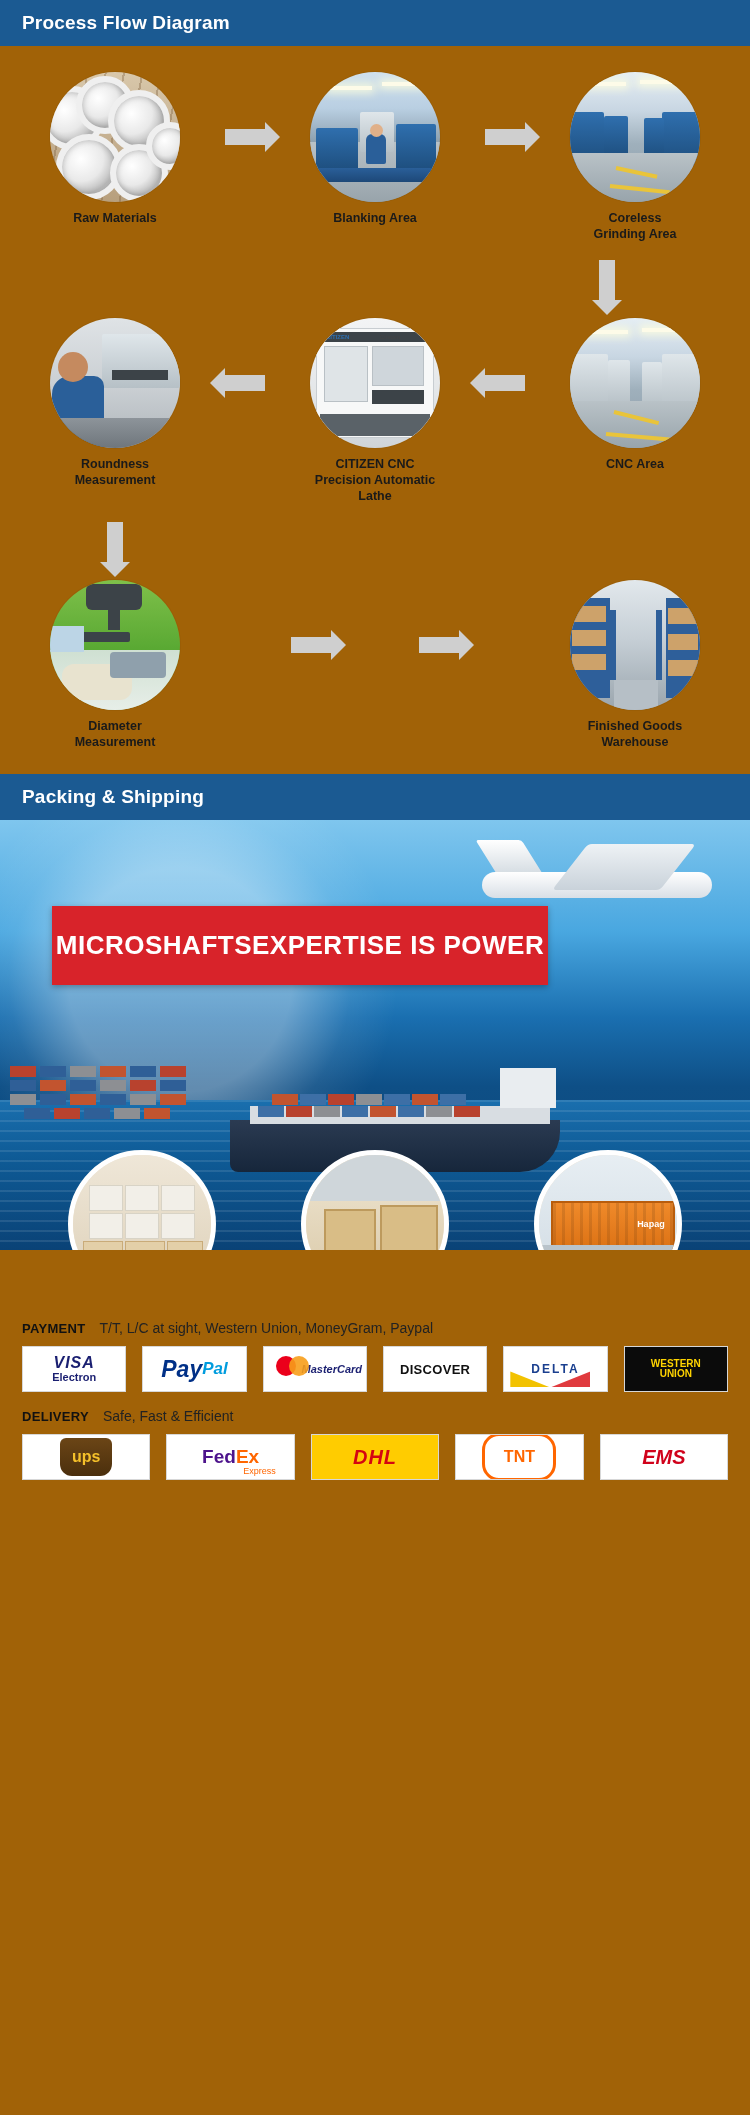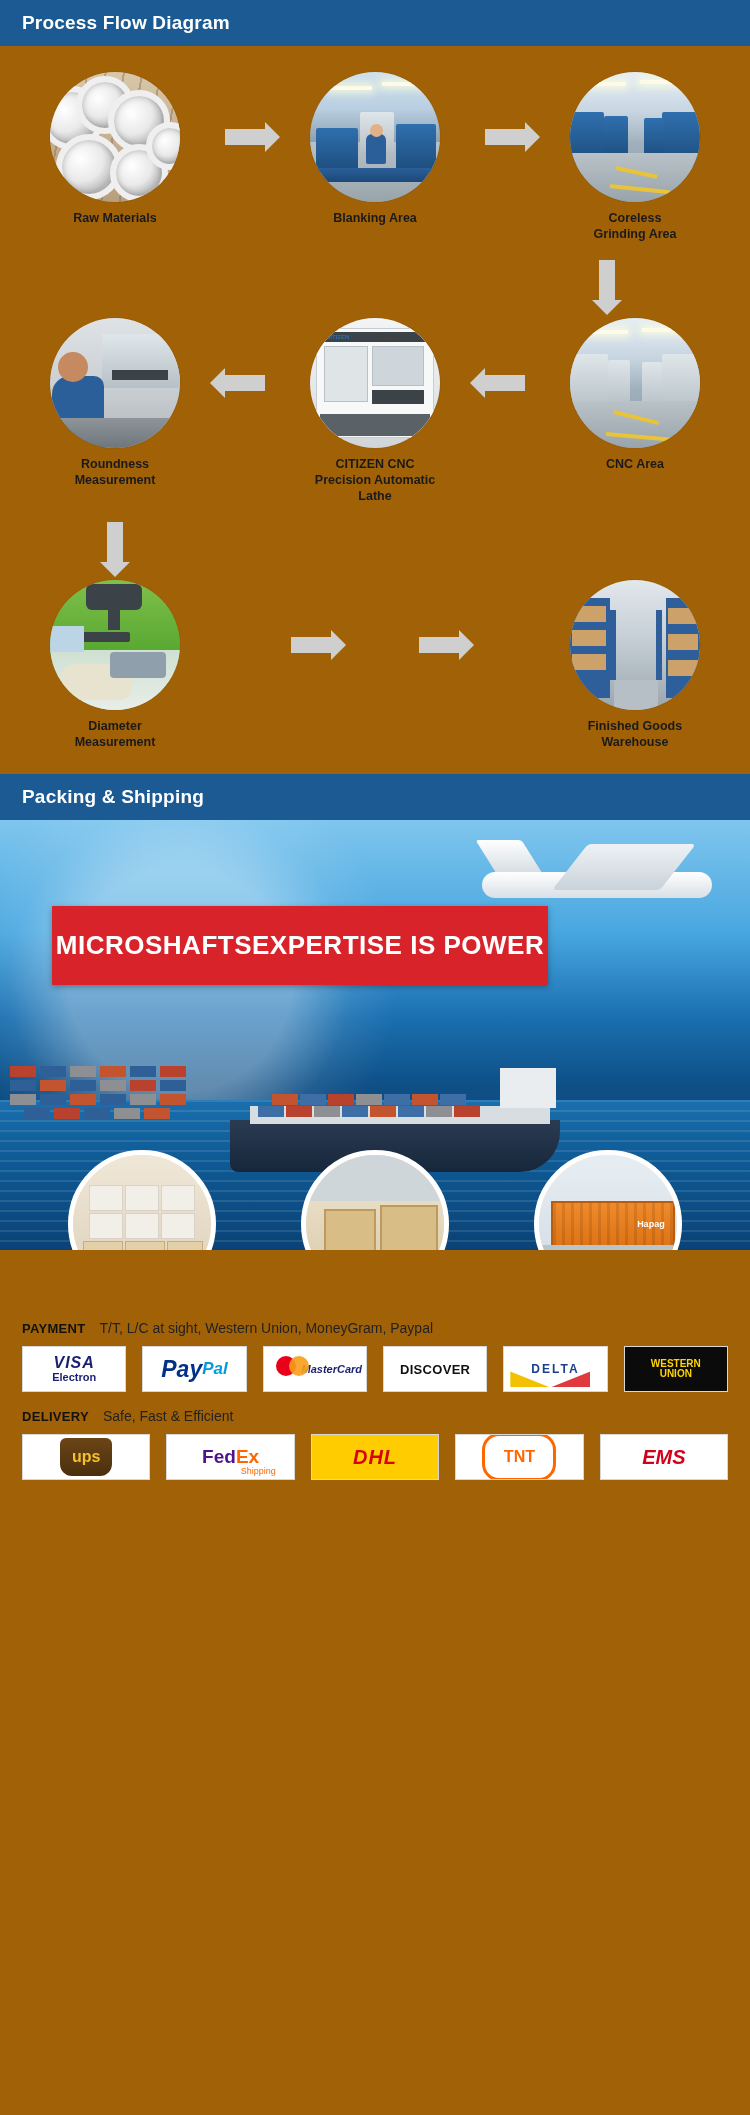--- a/index.html
+++ b/index.html
@@ -669,21 +669,21 @@
 
     <div class="logo-row">
       <div class="logo-cell">
         <span class="ups">ups</span>
       </div>
 
       <div class="logo-cell">
         <span class="fedex">
           <span class="fed">Fed</span><span class="ex">Ex</span>
         </span>
-        <span class="fedex-sub">Shipping</span>
+        <span class="fedex-sub">Express</span>
       </div>
 
       <div class="logo-cell">
         <span class="dhl">
             <span>DHL</span>
           </span>
       </div>
 
       <div class="logo-cell">
         <span class="tnt">

